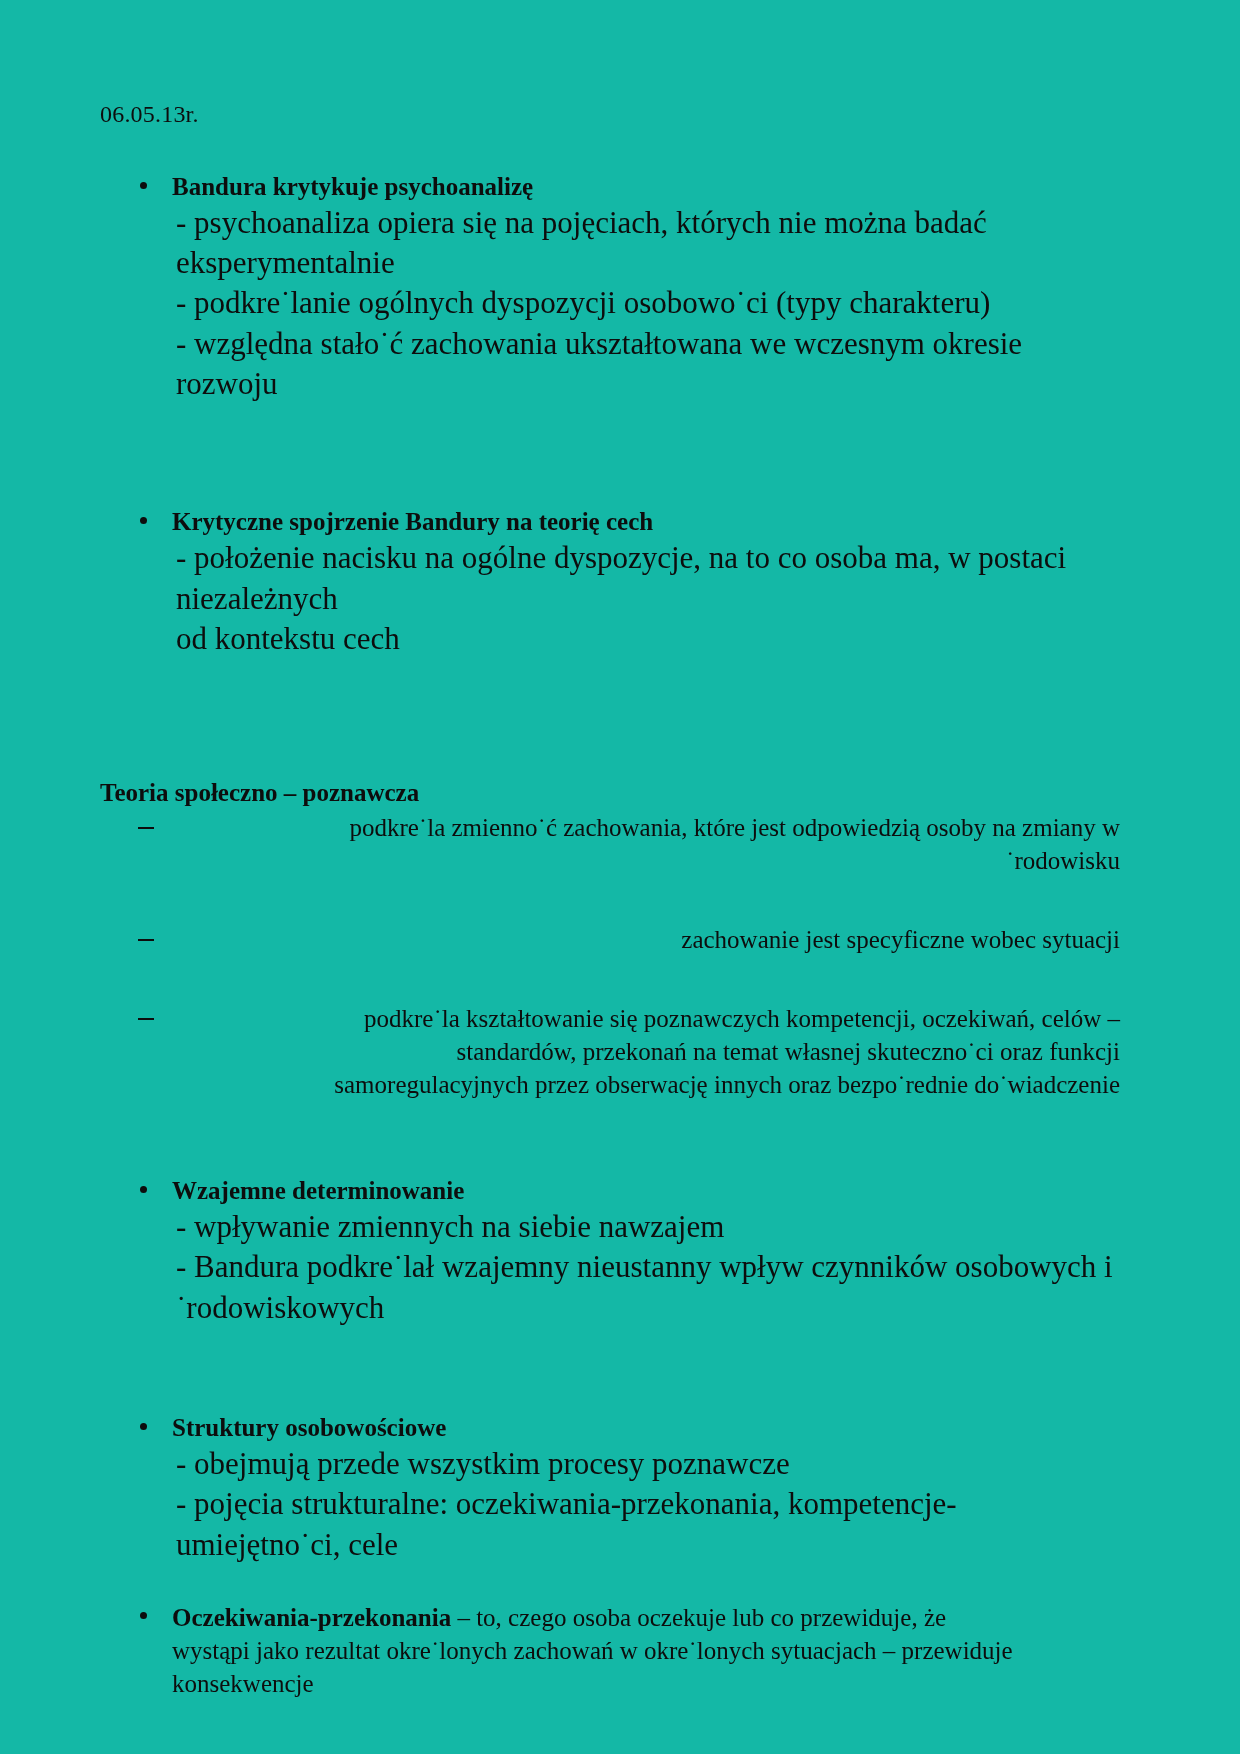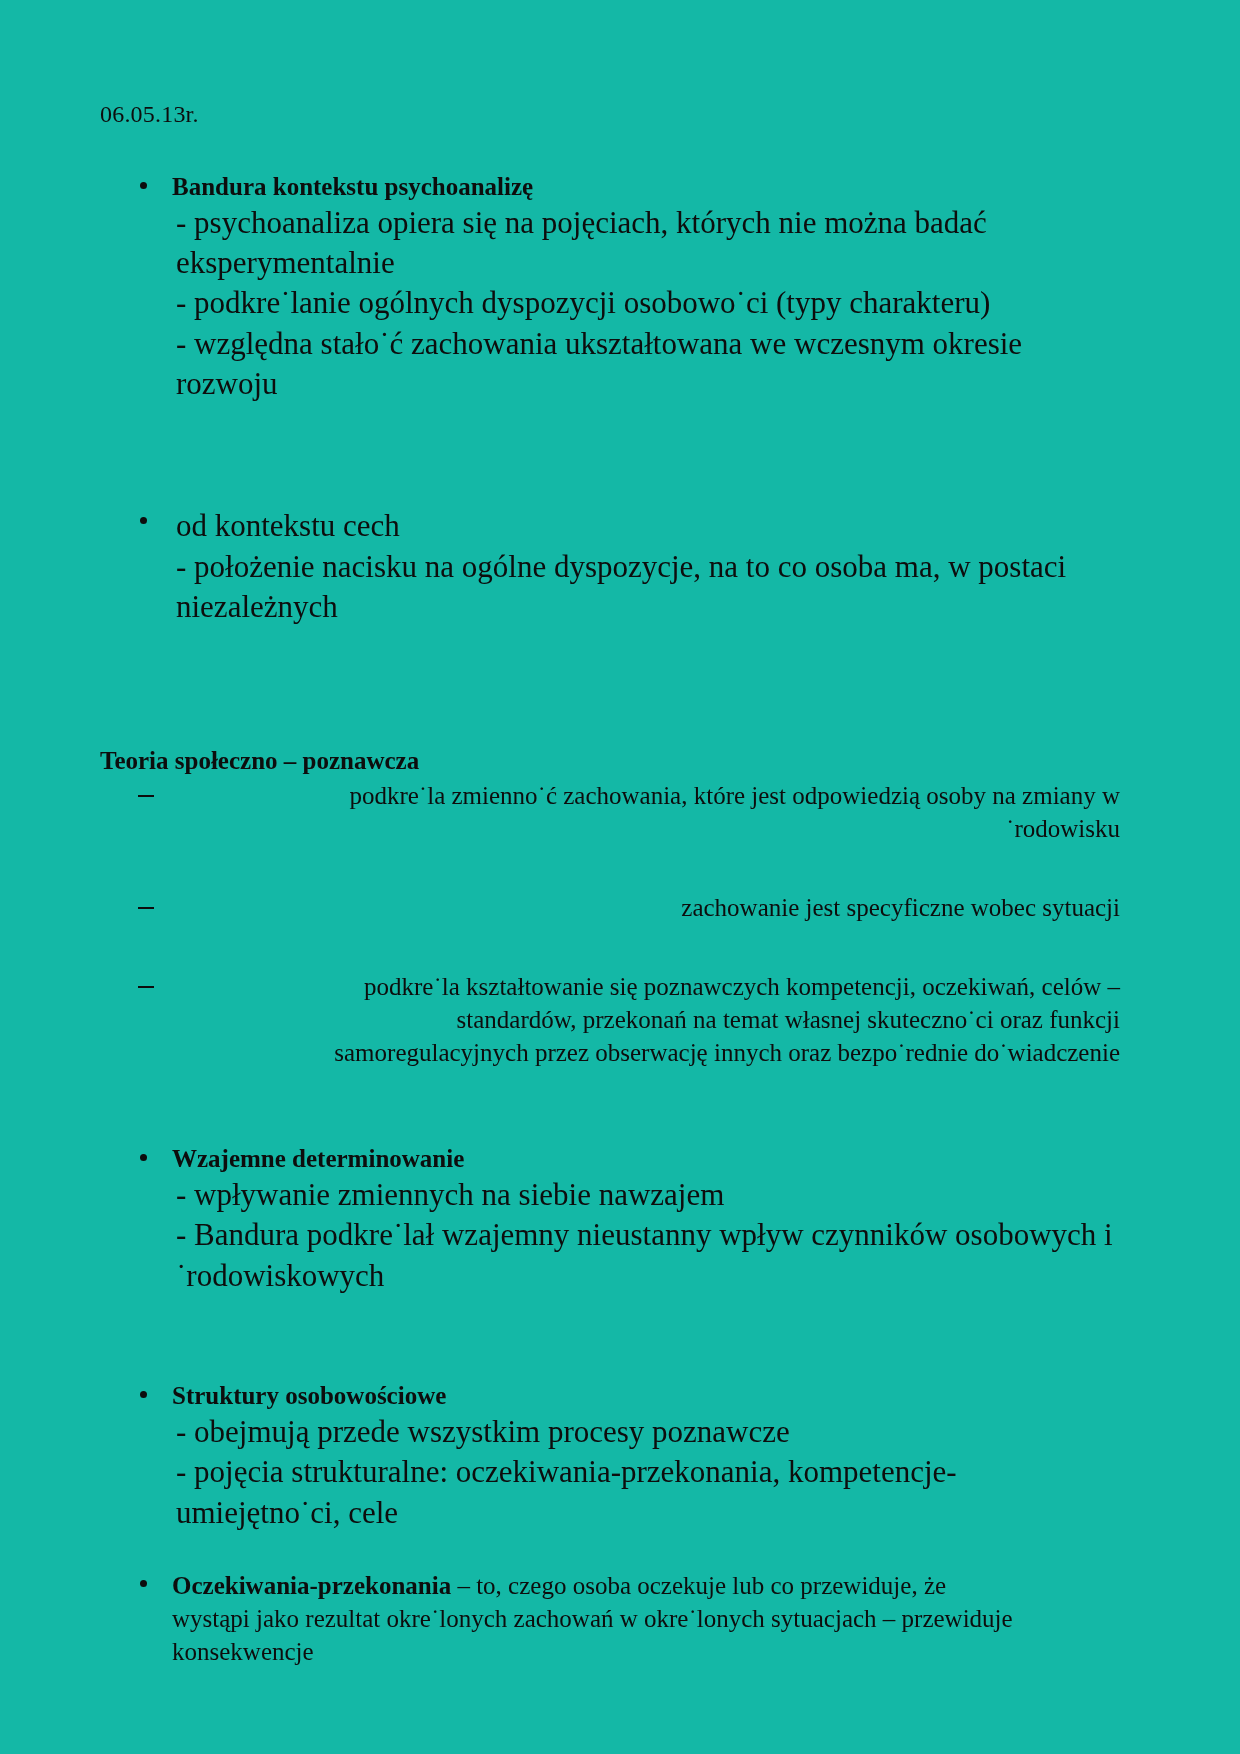--- a/index.html
+++ b/index.html
@@ -103,32 +103,33 @@
 </head>
 <body>
 
 <div class="page">
 
   <p class="doc-date">06.05.13r.</p>
 
 
   <div class="bullet-block">
     <span class="disc"></span>
-    <p class="bullet-title">Bandura kontekstu psychoanalizę</p>
+    <p class="bullet-title">Bandura krytykuje psychoanalizę</p>
     <p class="sub-line">- psychoanaliza opiera się na pojęciach, których nie można badać eksperymentalnie</p>
     <p class="sub-line sub-gap">- podkre˙lanie ogólnych dyspozycji osobowo˙ci (typy charakteru)</p>
     <p class="sub-line sub-gap">- względna stało˙ć zachowania ukształtowana we wczesnym okresie rozwoju</p>
   </div>
 
   <div class="spacer-xl"></div>
 
   <div class="bullet-block">
     <span class="disc"></span>
+    <p class="bullet-title">Krytyczne spojrzenie Bandury na teorię cech</p>
+    <p class="sub-line">- położenie nacisku na ogólne dyspozycje, na to co osoba ma, w postaci niezależnych</p>
     <p class="sub-line">od kontekstu cech</p>
-    <p class="sub-line">- położenie nacisku na ogólne dyspozycje, na to co osoba ma, w postaci niezależnych</p>
   </div>
 
   <div class="spacer-xl"></div>
   <div class="spacer-sm"></div>
 
   <p class="section-heading">Teoria społeczno – poznawcza</p>
 
   <div class="dash-block">
     <span class="dash"></span>
     <p class="dash-text">podkre˙la zmienno˙ć zachowania, które jest odpowiedzią osoby na zmiany w</p>

